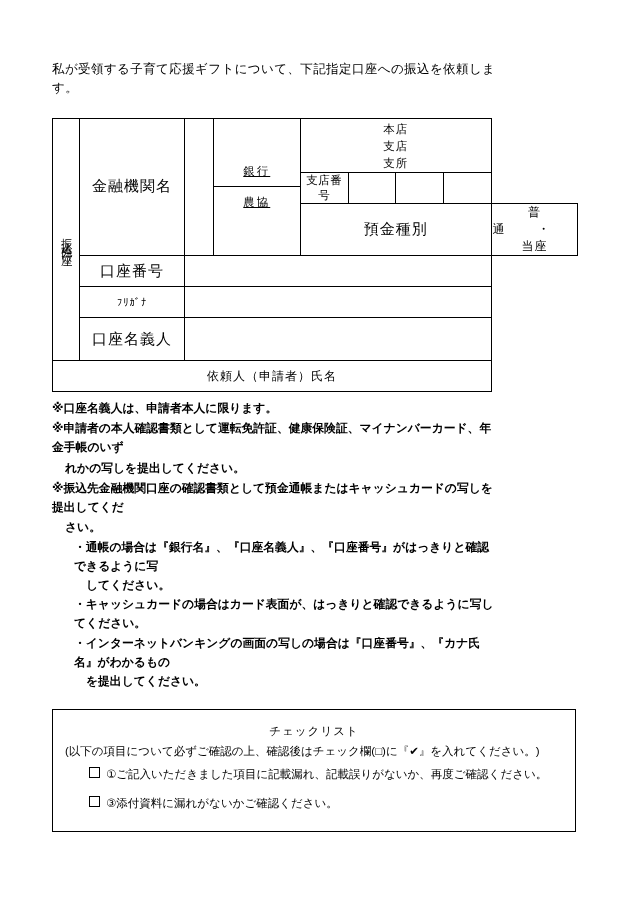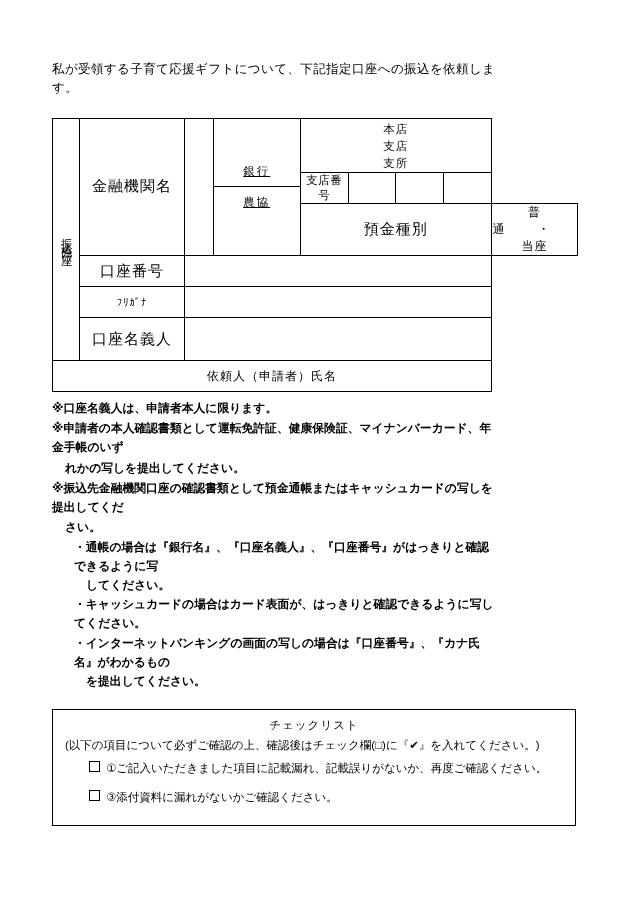--- a/index.html
+++ b/index.html
@@ -143,21 +143,21 @@
     text-indent: 0;
     margin: 0;
   }
 
   
   .checklist {
     margin-top: 18px;
     border: 1px solid #000;
     width: 524px;
     box-sizing: border-box;
-    padding: 6px 12px 16px 12px;
+    padding: 12px 12px 16px 12px;
     font-family: "Liberation Sans", "DejaVu Sans", sans-serif;
     font-size: 11.5px;
     line-height: 1.6;
   }
   .checklist .cl-title {
     text-align: center;
     margin-bottom: 2px;
     letter-spacing: 1px;
   }
   .checklist .cl-sub {

